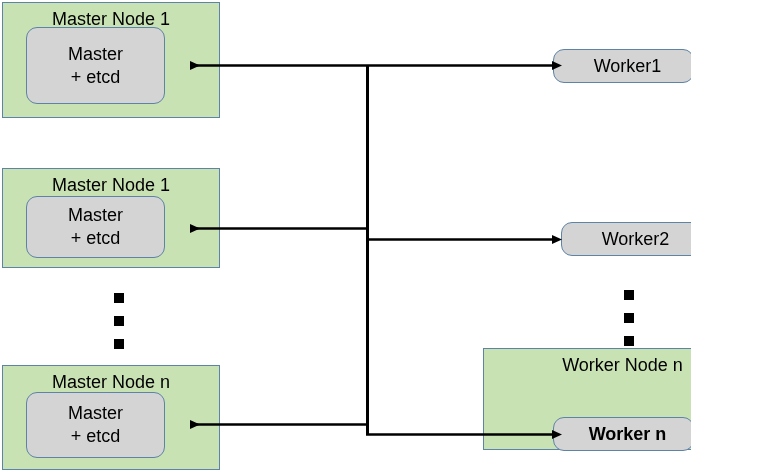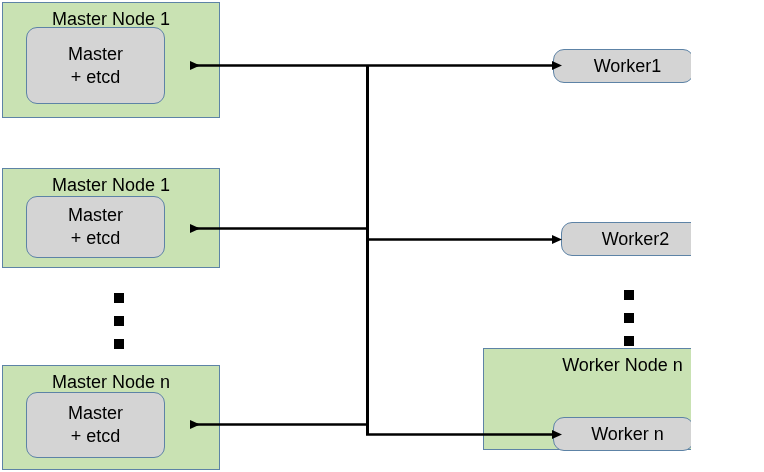--- a/index.html
+++ b/index.html
@@ -86,21 +86,21 @@
   .row2.worker-box{ top: 172px; height: 100px; }
   .row3.node-box  { top: 365px; height: 105px; }
   .row3.worker-box{ top: 348px; height: 102px; }
 
   .m-inner1 { top: 27px; height: 77px; }
   .m-inner2 { top: 196px; height: 62px; }
   .m-inner3 { top: 392px; height: 66px; }
 
   .w-inner1 { top: 49px; }
   .w-inner2 { top: 222px; margin-left: 8px; }
-  .w-inner3 { top: 417px; }
+  .w-inner3 { top: 417px; font-weight: bold; }
 
   
   #wires {
     position: absolute;
     left: 0;
     top: 0;
     width: 764px;
     height: 472px;
     z-index: 5;
     pointer-events: none;

